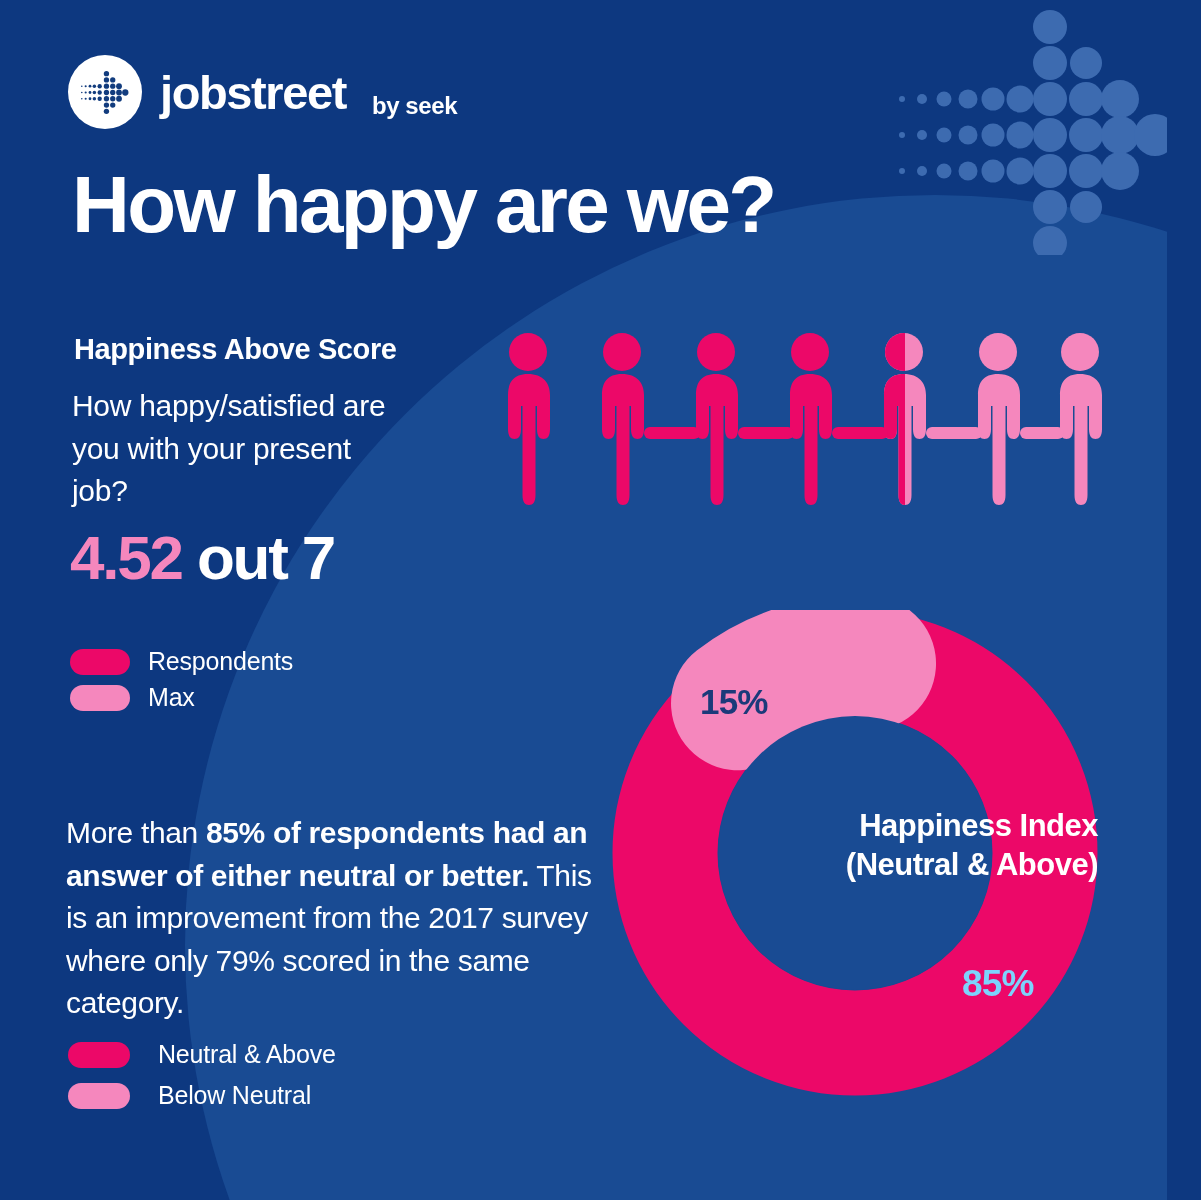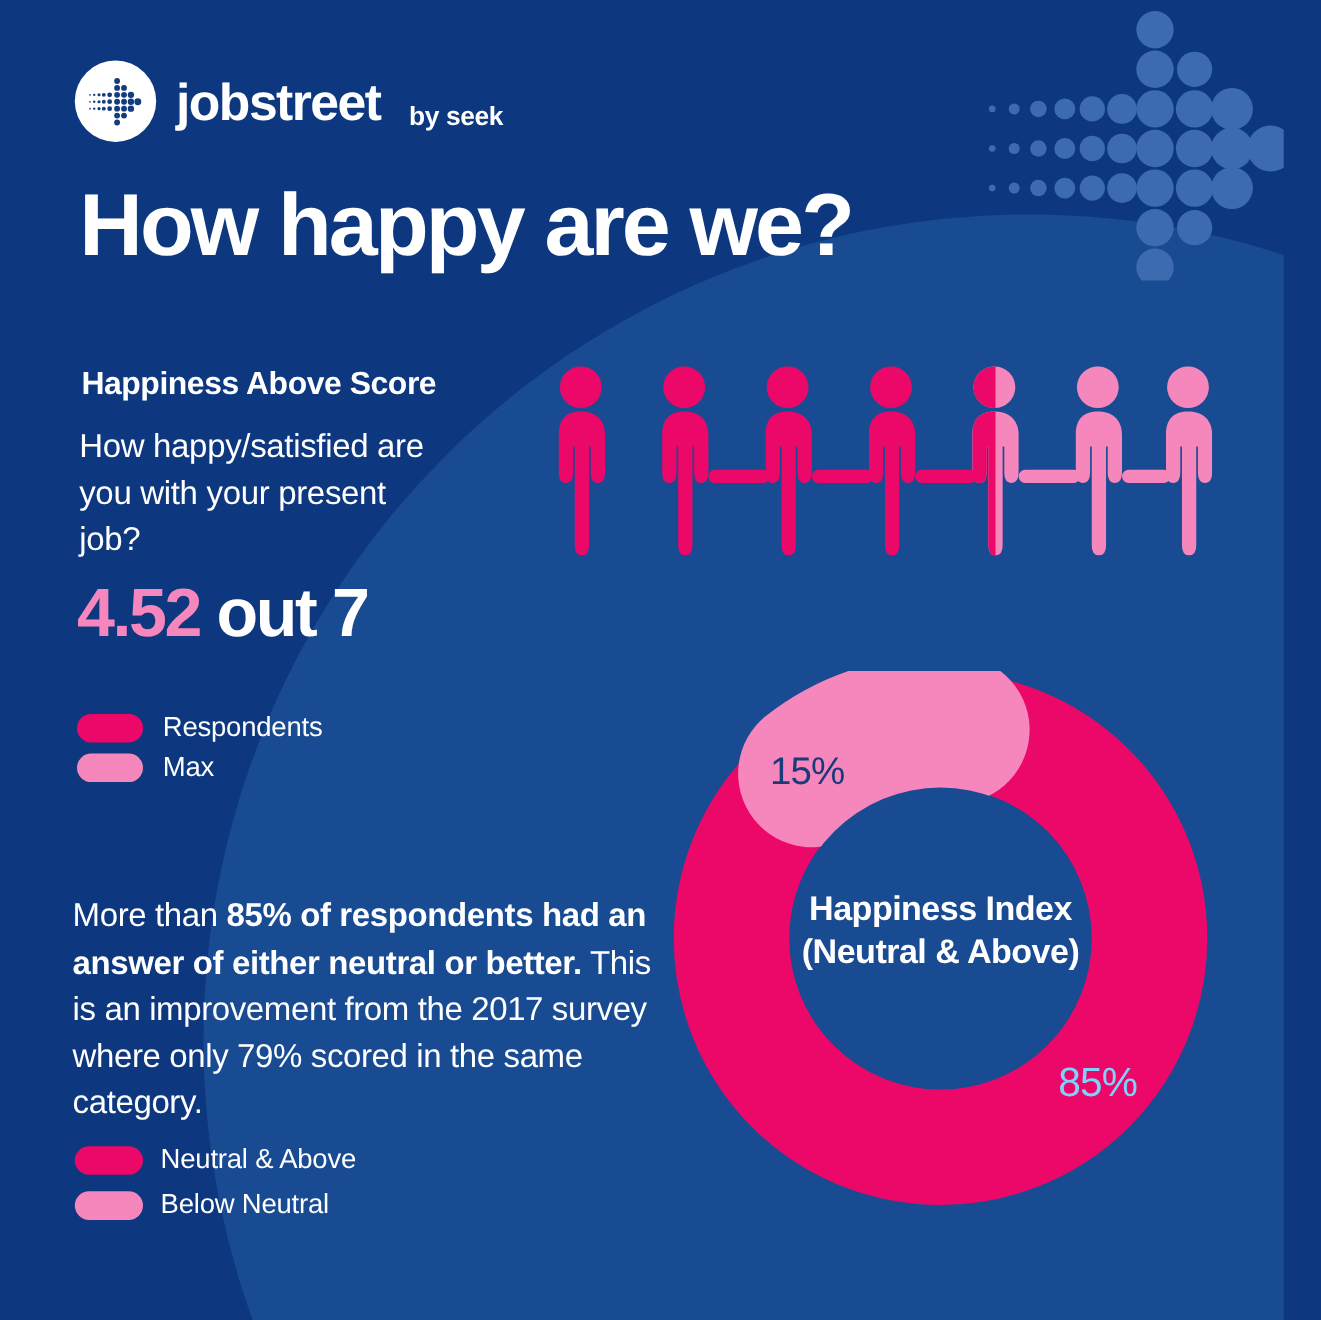--- a/index.html
+++ b/index.html
@@ -80,34 +80,34 @@
   .legend-row { display:flex; align-items:center; }
   .legend-pill { border-radius:999px; flex:0 0 auto; }
   .legend-label { color:#ffffff; letter-spacing:-0.2px; }
 
   .legend-a { left:70px; top:615px; gap:7px;margin-top:32px; }
   .legend-a .legend-pill { width:60px; height:26px; }
   .legend-a .legend-label { font-size:25px; margin-left:18px; }
 
   .legend-b { left:68px; top:1040px; gap:12px; }
   .legend-b .legend-pill { width:62px; height:26px; }
-  .legend-b .legend-label { font-size:25px; margin-left:16px; }
+  .legend-b .legend-label { font-size:25px; margin-left:28px; }
 
   
   .people { position:absolute; left:494px; top:333px; width:608px; height:172px; }
 
   
   .donut { position:absolute; left:612px; top:610px; width:486px; height:486px; }
   .donut-center-text {
     position:absolute; left:612px; top:806px; width:486px;
-    text-align:center; color:#ffffff; font-size:31px; font-weight:bold;
+    text-align:right; color:#ffffff; font-size:31px; font-weight:bold;
     line-height:1.27; letter-spacing:-0.5px; pointer-events:none;
   }
   .donut-lbl {
-    position:absolute; font-weight:normal; pointer-events:none;
+    position:absolute; font-weight:bold; pointer-events:none;
   }
   .lbl-15 { left:700px; top:682px; font-size:35px; color:#1b3a7a; letter-spacing:-0.8px; }
   .lbl-85 { left:962px; top:963px; font-size:37px; color:#7dd3fc; letter-spacing:-0.8px; }
 
   
   .body-copy {
     position:absolute; left:66px; top:812px; width:530px;
     font-size:30px; color:#ffffff; line-height:1.42; letter-spacing:-0.35px;
   }
   .body-copy b { font-weight:bold; }

